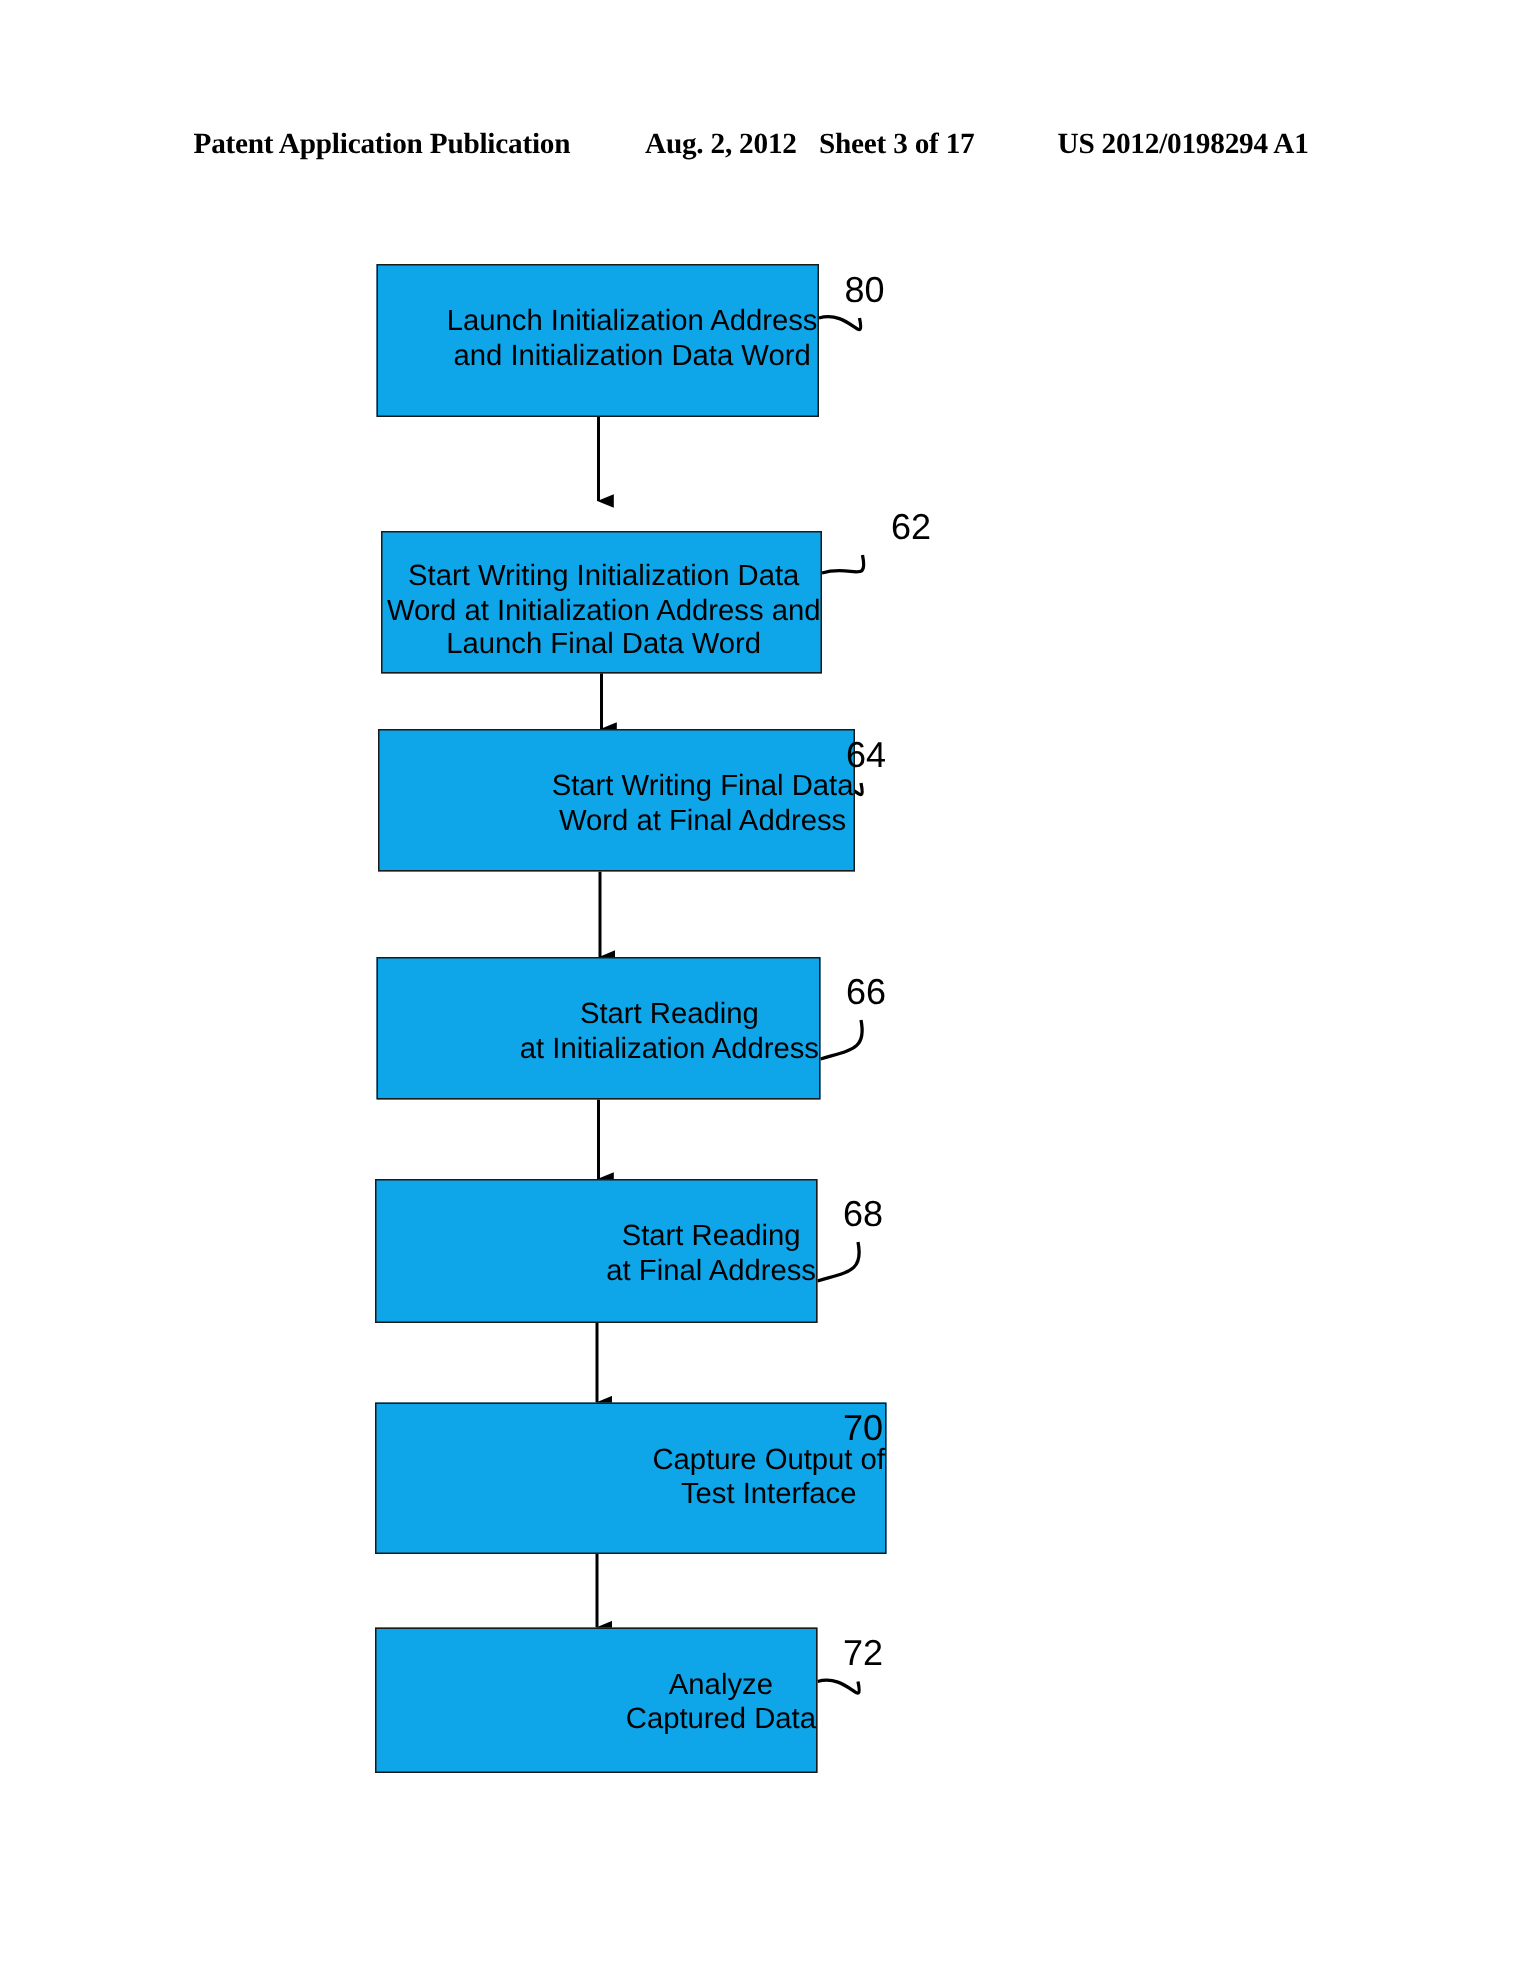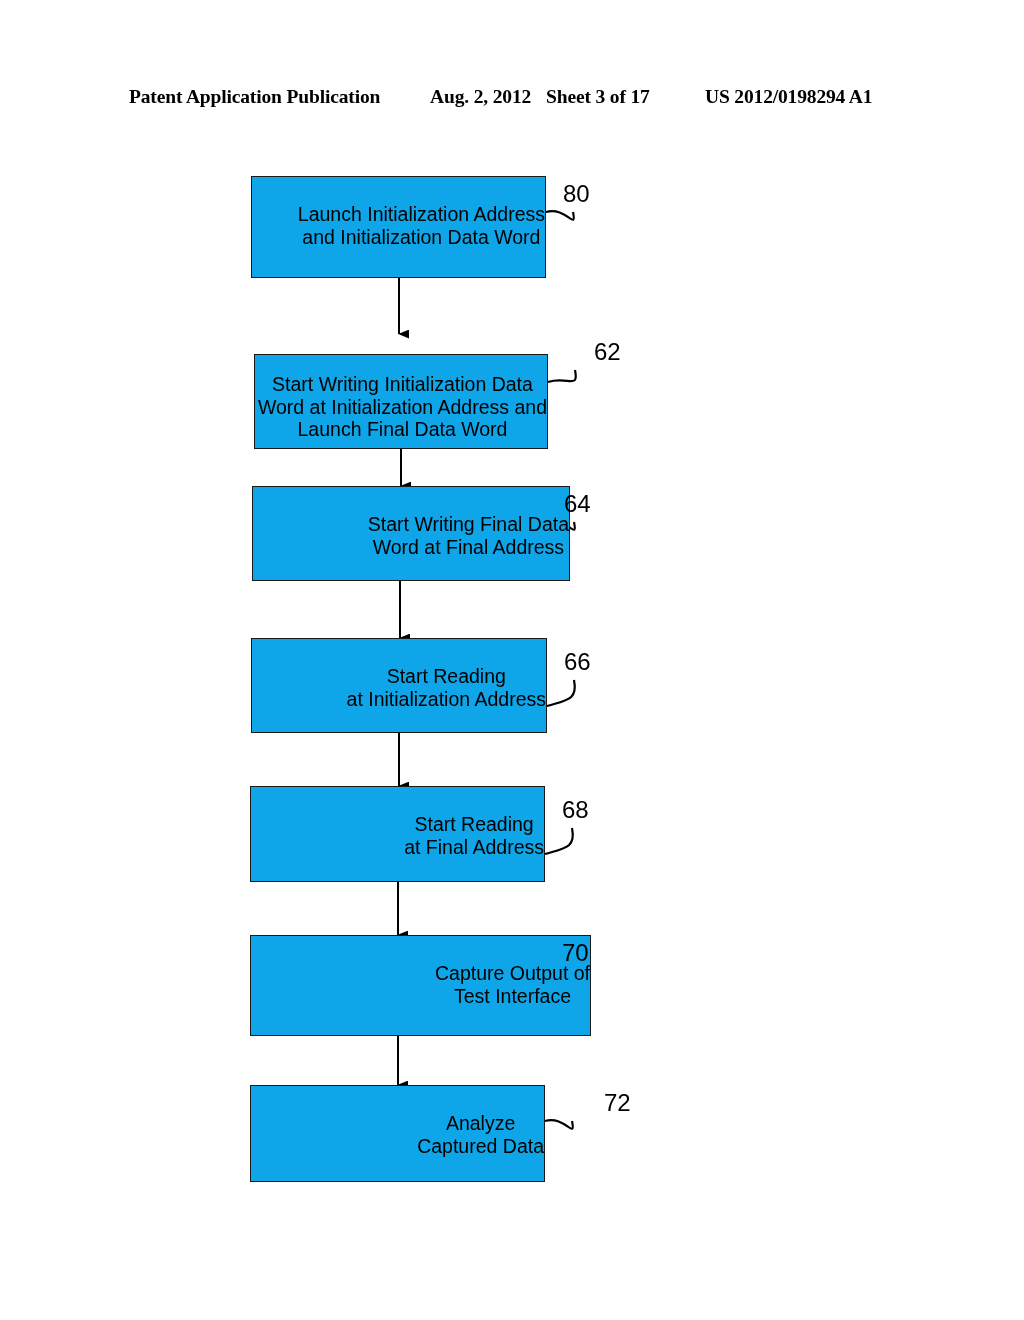--- a/index.html
+++ b/index.html
@@ -184,16 +184,16 @@
       </div>
     </div>
 
   <div id="ref-layer">
       <div class="ref-num" style="left: 563px; top: 182px;">80</div>
       <div class="ref-num" style="left: 565px; top: 340px; margin-left: 29px;">62</div>
       <div class="ref-num" style="left: 564px; top: 492px;">64</div>
       <div class="ref-num" style="left: 564px; top: 650px;">66</div>
       <div class="ref-num" style="left: 562px; top: 798px;">68</div>
       <div class="ref-num" style="left: 562px; top: 941px;">70</div>
-      <div class="ref-num" style="left: 562px; top: 1091px; margin-left: 42px;">72</div>
+      <div class="ref-num" style="left: 562px; top: 1091px;">72</div>
     </div>
 
 </div>
 
 </body></html>

